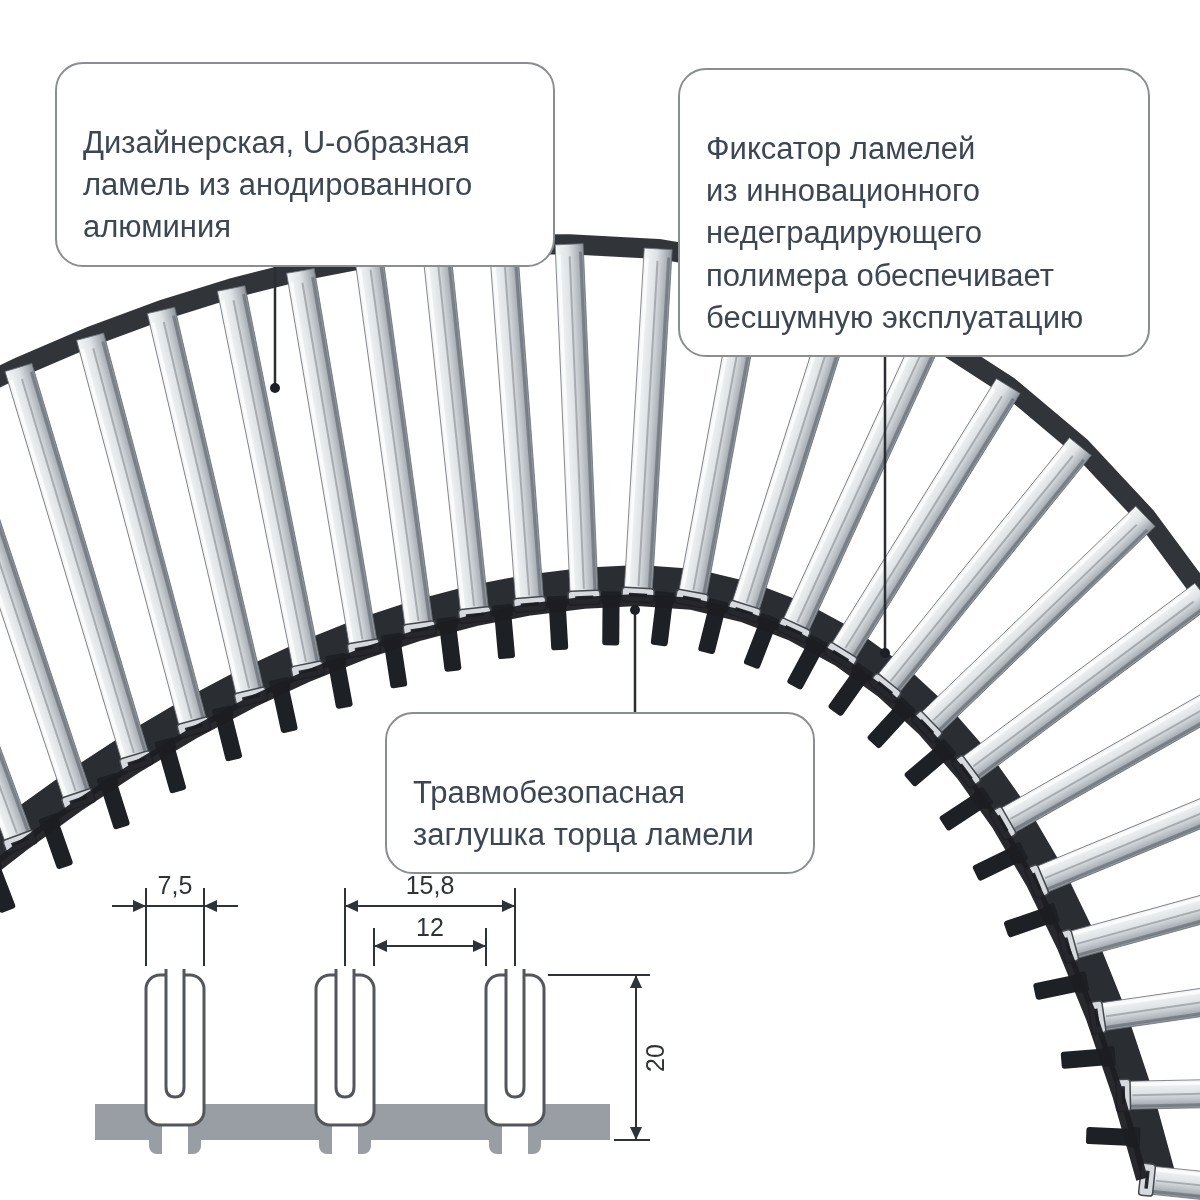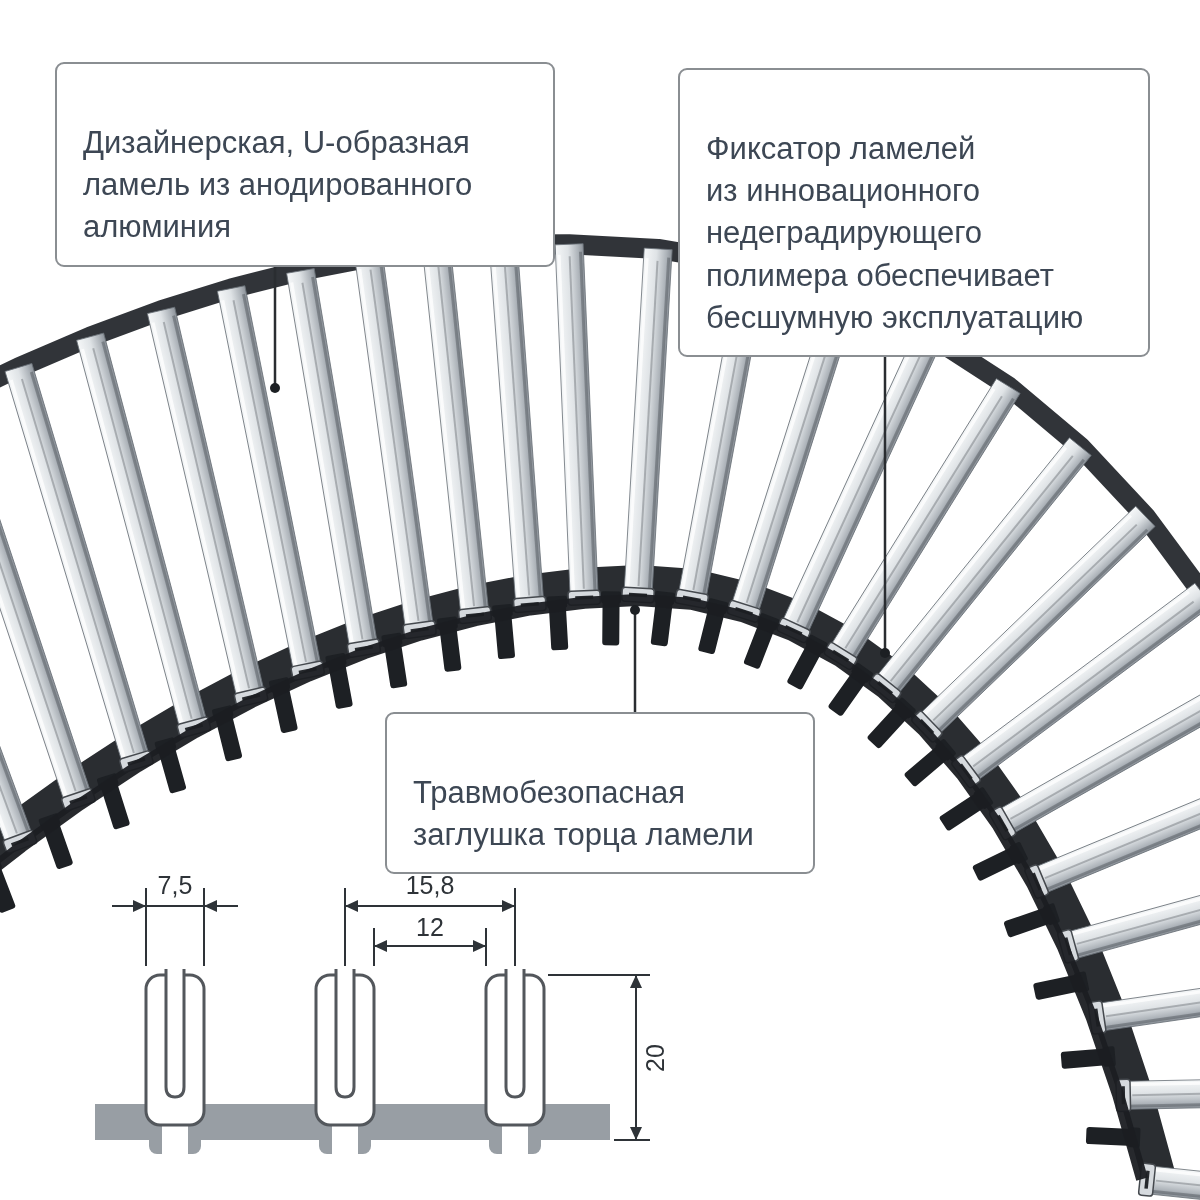--- a/index.html
+++ b/index.html
@@ -3,21 +3,21 @@
 <meta charset="utf-8">
 <style>
   html,body{margin:0;padding:0;background:#ffffff;}
   .stage{position:relative;width:1200px;height:1200px;background:#ffffff;overflow:hidden;
          font-family:"Liberation Sans",sans-serif;}
   svg#scene{position:absolute;left:0;top:0;}
   .callout{
     position:absolute;
     background:#ffffff;
     border:2px solid #8a8e92;
-    border-radius:9px;
+    border-radius:28px;
     padding:16px 26px;
     font-size:31px;
     line-height:1.36;
     color:#3d4754;
     white-space:pre-line;
     box-sizing:border-box;
   }
   #callout-lamella{left:55px;top:62px;width:500px;}
   #callout-fixator{left:678px;top:68px;width:472px;}
   #callout-endcap{left:385px;top:712px;width:430px;}

